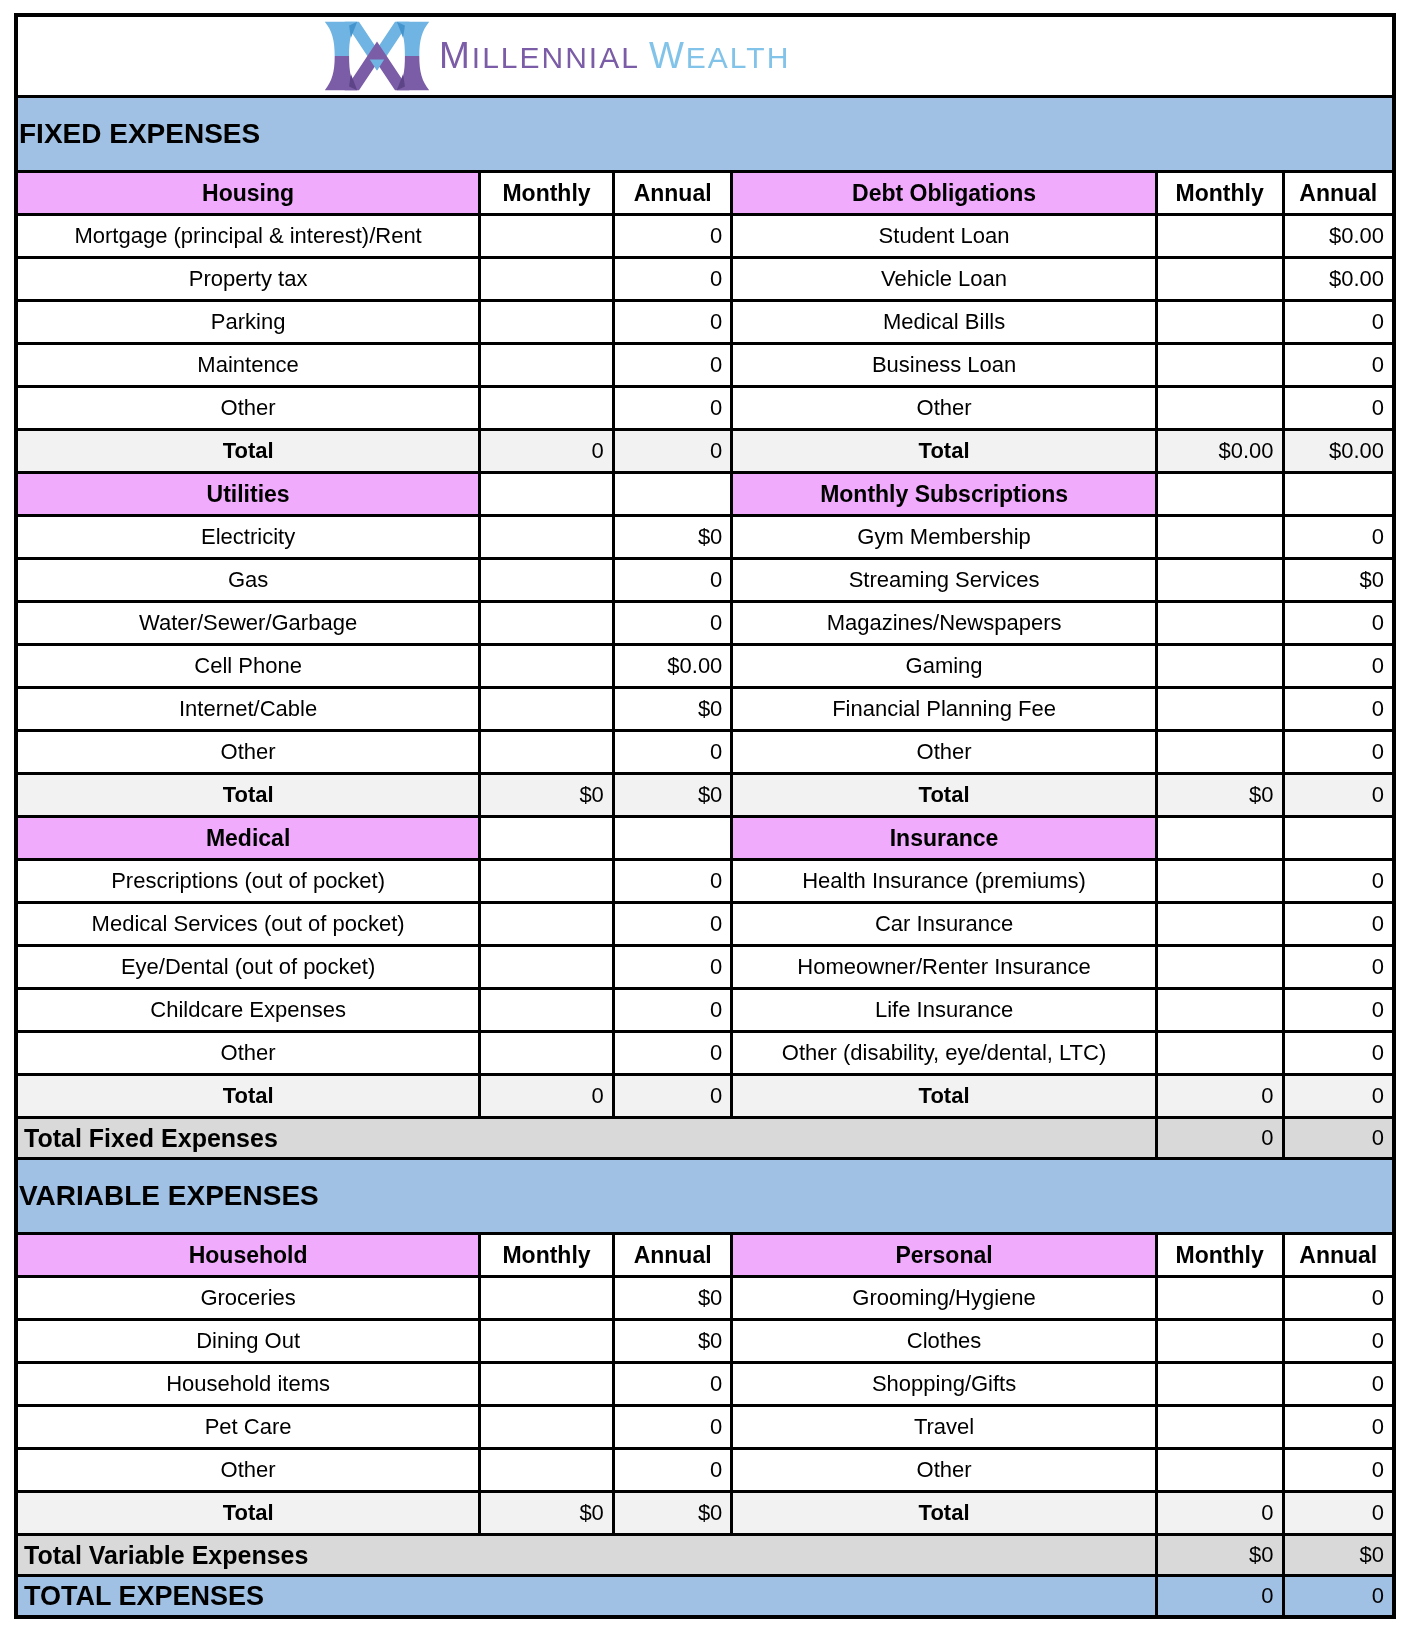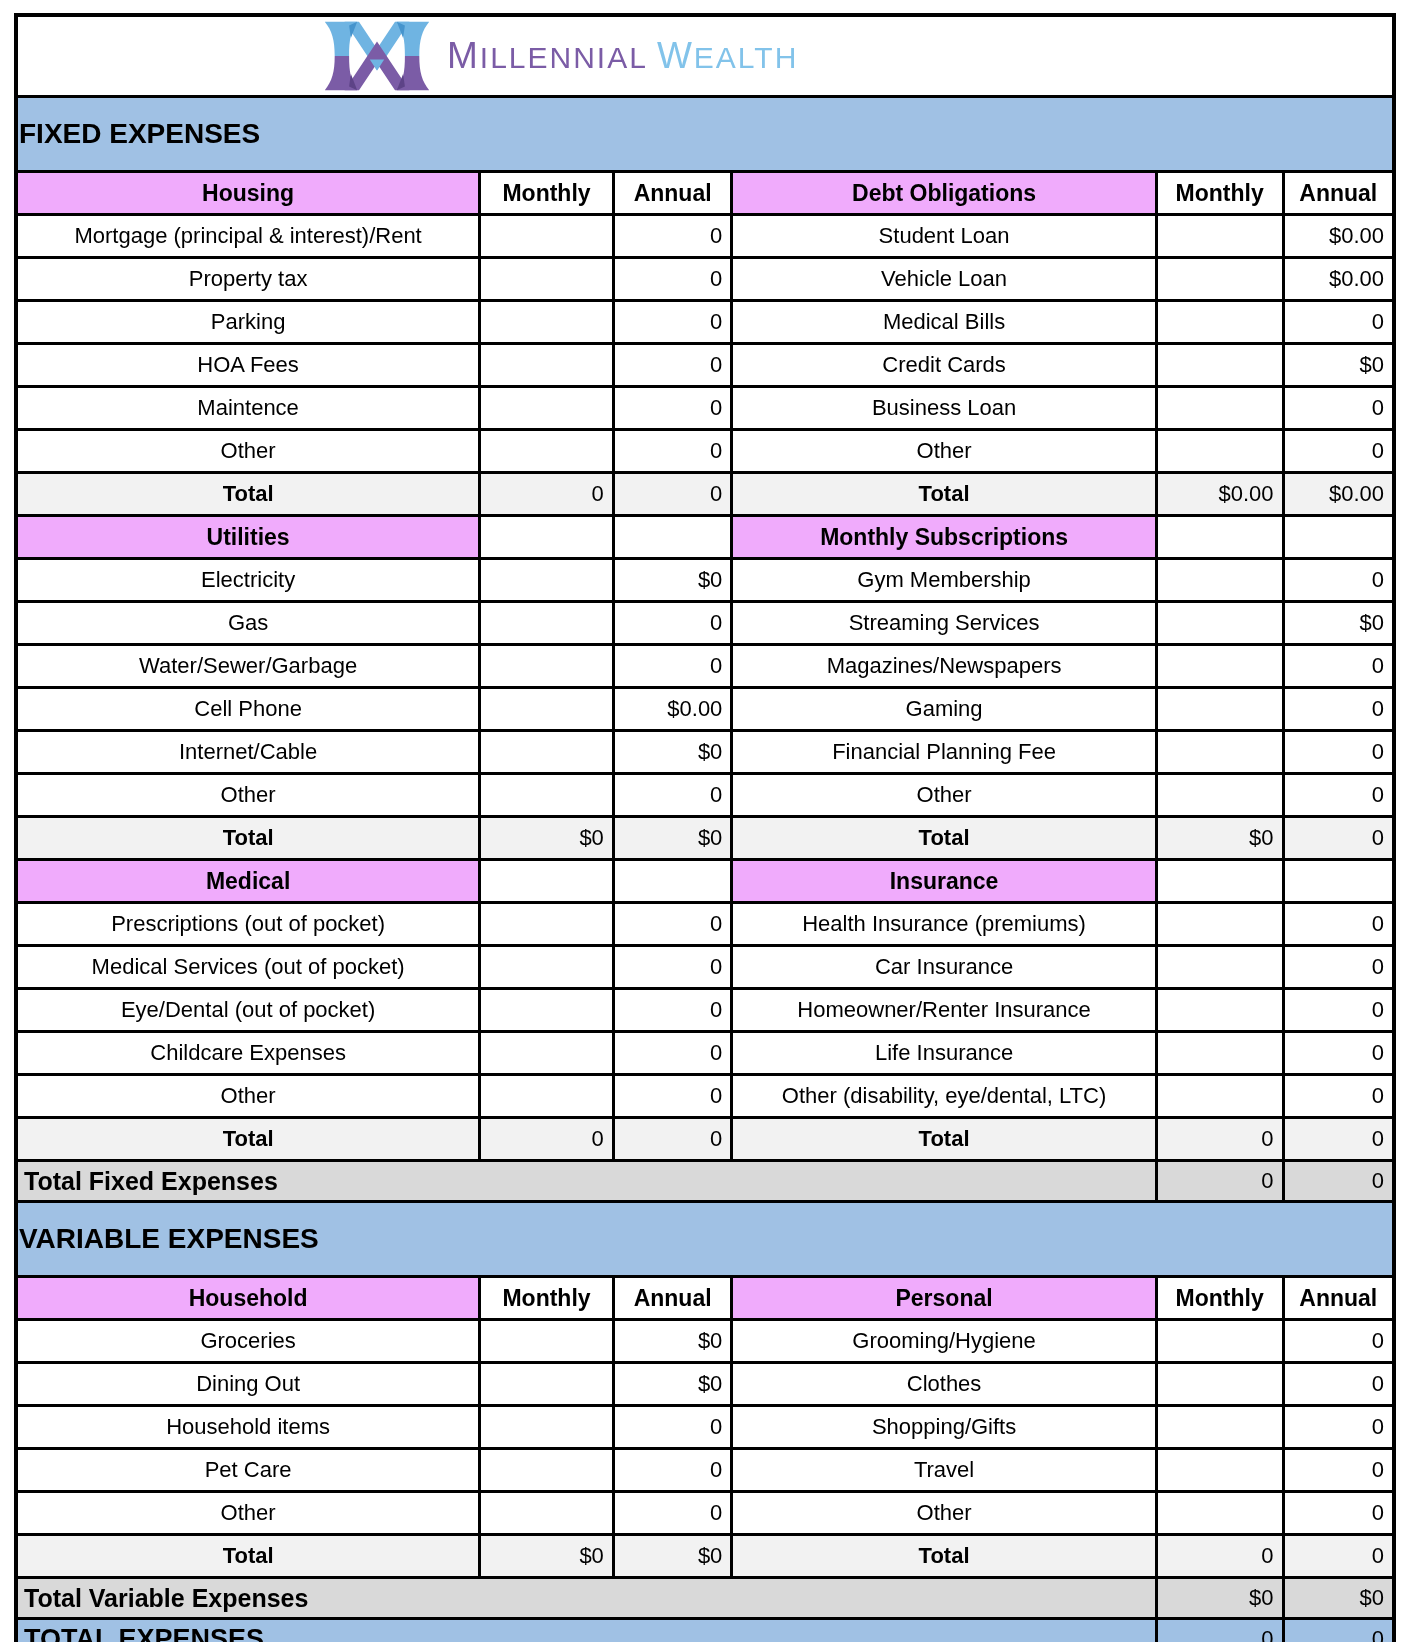--- a/index.html
+++ b/index.html
@@ -10,21 +10,21 @@
   }
   table.sheet{
     width:1382px;border-collapse:collapse;table-layout:fixed;
     border:4px solid #000;background:#fff;
   }
   table.sheet td{border:3px solid #000;overflow:hidden;white-space:nowrap;vertical-align:middle;}
   col.c-lbl-l{width:33.65%;} col.c-mon-l{width:9.7%;} col.c-ann-l{width:8.6%;}
   col.c-lbl-r{width:30.8%;} col.c-mon-r{width:9.2%;} col.c-ann-r{width:8.05%;}
 
   .logo-cell{background:#fff;height:76px;border-bottom:3px solid #000;}
-  .logo-wrap{display:flex;align-items:center;gap:12px;padding-left:300px;}
+  .logo-wrap{display:flex;align-items:center;gap:4px;padding-left:300px;}
   .logo-mark{flex:0 0 auto;display:block;}
   .brand-text{font-size:30px;letter-spacing:2px;white-space:nowrap;}
   .brand-primary{color:#7b5ca6;display:inline-block;}
   .brand-primary::first-letter{font-size:37px;}
   .brand-secondary{color:#82c3ea;display:inline-block;margin-left:9px;}
   .brand-secondary::first-letter{font-size:37px;}
 
   .banner-cell{background:#a0c1e4;font-weight:bold;font-size:28px;height:70px;}
   .sec-title{background:#f0abfc;font-weight:bold;font-size:23px;text-align:center;height:38px;}
   .col-head{background:#fff;font-weight:bold;font-size:23px;text-align:center;}
@@ -104,28 +104,20 @@
         </tr>
         <tr class="item-row" style="height: 37px;">
           <td class="lbl">Parking</td>
           <td class="val"></td>
           <td class="val">0</td>
           <td class="lbl">Medical Bills</td>
           <td class="val"></td>
           <td class="val">0</td>
         </tr>
         <tr class="item-row" style="height: 37px;">
-          <td class="lbl">HOA Fees</td>
-          <td class="val"></td>
-          <td class="val">0</td>
-          <td class="lbl">Credit Cards</td>
-          <td class="val"></td>
-          <td class="val">$0</td>
-        </tr>
-        <tr class="item-row" style="height: 37px;">
           <td class="lbl">Maintence</td>
           <td class="val"></td>
           <td class="val">0</td>
           <td class="lbl">Business Loan</td>
           <td class="val"></td>
           <td class="val">0</td>
         </tr>
         <tr class="item-row" style="height: 37px;">
           <td class="lbl">Other</td>
           <td class="val"></td>

